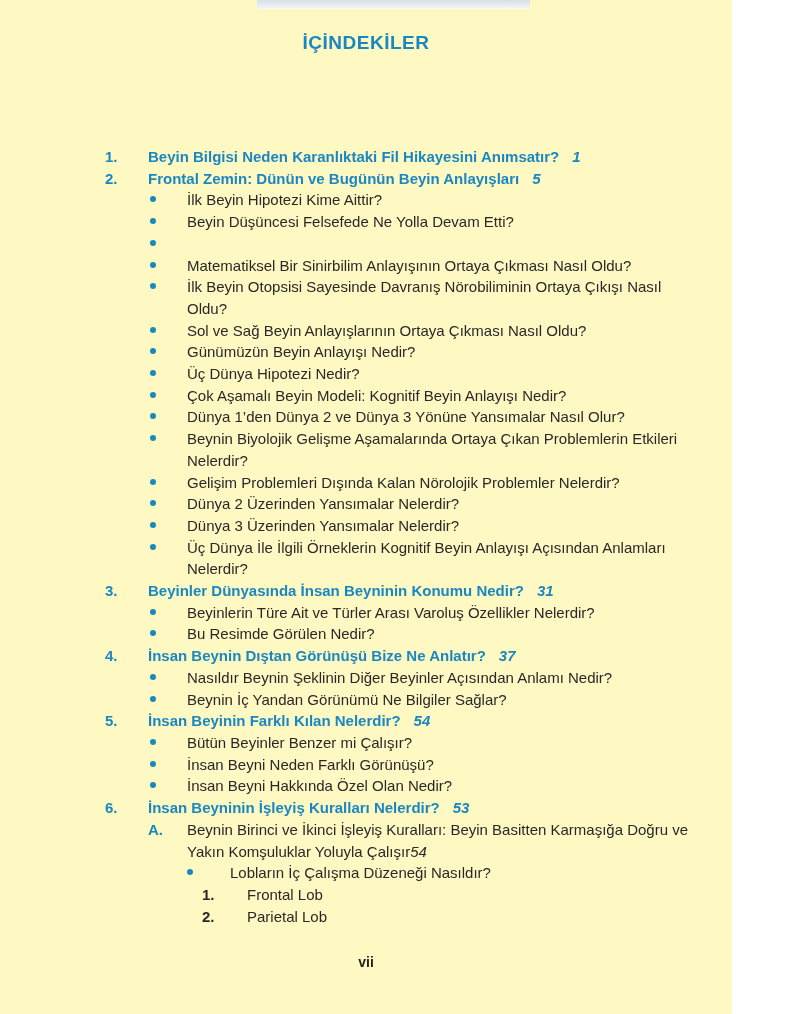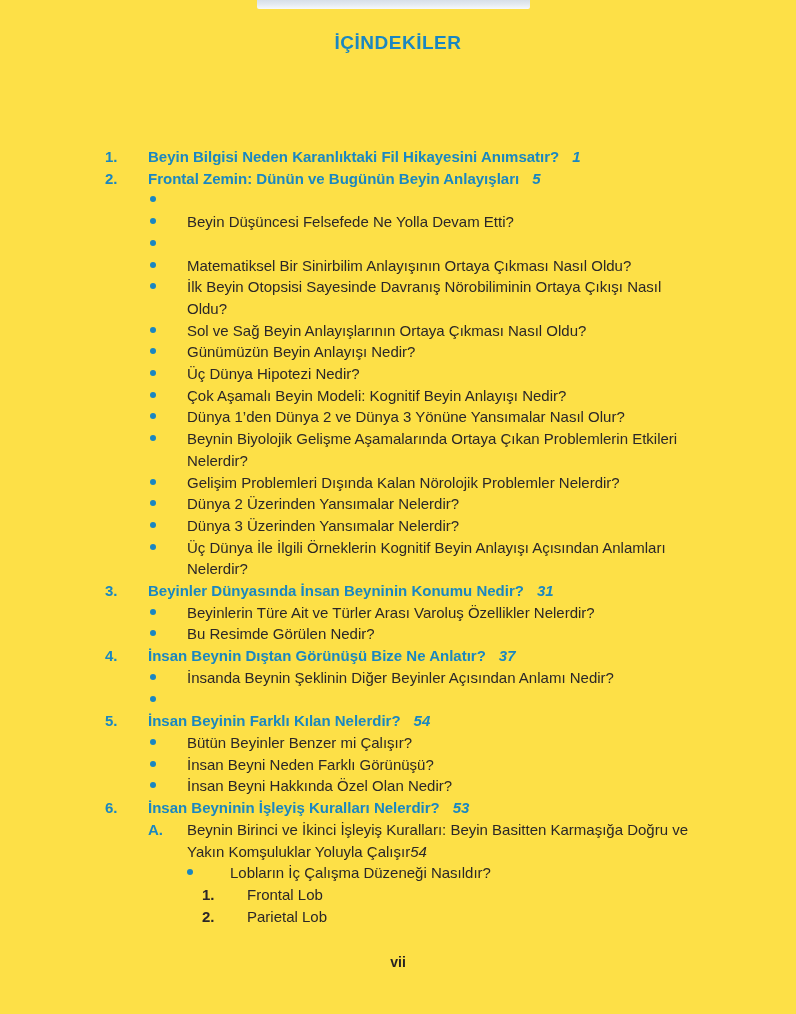--- a/index.html
+++ b/index.html
@@ -6,23 +6,23 @@
     margin: 0;
     padding: 0;
     width: 796px;
     height: 1014px;
     background: #ffffff;
     font-family: "Liberation Sans", "DejaVu Sans", sans-serif;
     overflow: hidden;
   }
   .page {
     position: relative;
-    width: 796px;
+    width: 732px;
     height: 1014px;
-    background: #fde047;
+    background: #fef9c3;
   }
   .top-edge-bar {
     position: absolute;
     left: 257px;
     top: 0;
     width: 273px;
     height: 9px;
     background: linear-gradient(to bottom, #d7dfe8 0%, #e3e9ef 45%, #f6f9fb 100%);
     border-radius: 0 0 2px 2px;
   }
@@ -92,20 +92,21 @@
       <div class="row chapter">
         <span class="marker">1.</span>
         <span class="text"><span>Beyin Bilgisi Neden Karanlıktaki Fil Hikayesini Anımsatır?</span><span class="pagenum">1</span></span>
       </div>
       <div class="row chapter">
         <span class="marker">2.</span>
         <span class="text"><span>Frontal Zemin: Dünün ve Bugünün Beyin Anlayışları</span><span class="pagenum">5</span></span>
       </div>
       <div class="row bullet">
         <span class="marker"><span class="dot"></span></span>
+        <span class="text"><span>İlk Beyin Hipotezi Kime Aittir?</span></span>
       </div>
       <div class="row bullet">
         <span class="marker"><span class="dot"></span></span>
         <span class="text"><span>Beyin Düşüncesi Felsefede Ne Yolla Devam Etti?</span></span>
       </div>
       <div class="row bullet">
         <span class="marker"><span class="dot"></span></span>
       </div>
       <div class="row bullet">
         <span class="marker"><span class="dot"></span></span>
@@ -166,24 +167,25 @@
       <div class="row bullet">
         <span class="marker"><span class="dot"></span></span>
         <span class="text"><span>Bu Resimde Görülen Nedir?</span></span>
       </div>
       <div class="row chapter">
         <span class="marker">4.</span>
         <span class="text"><span>İnsan Beynin Dıştan Görünüşü Bize Ne Anlatır?</span><span class="pagenum">37</span></span>
       </div>
       <div class="row bullet">
         <span class="marker"><span class="dot"></span></span>
-        <span class="text"><span>İnsanda Beynin Şeklinin Diğer Beyinler Açısından Anlamı Nedir?</span></span>
-      </div>
-      <div class="row bullet">
-        <span class="marker"><span class="dot"></span></span>
+        <span class="text"><span>Nasıldır Beynin Şeklinin Diğer Beyinler Açısından Anlamı Nedir?</span></span>
+      </div>
+      <div class="row bullet">
+        <span class="marker"><span class="dot"></span></span>
+        <span class="text"><span>Beynin İç Yandan Görünümü Ne Bilgiler Sağlar?</span></span>
       </div>
       <div class="row chapter">
         <span class="marker">5.</span>
         <span class="text"><span>İnsan Beyinin Farklı Kılan Nelerdir?</span><span class="pagenum">54</span></span>
       </div>
       <div class="row bullet">
         <span class="marker"><span class="dot"></span></span>
         <span class="text"><span>Bütün Beyinler Benzer mi Çalışır?</span></span>
       </div>
       <div class="row bullet">

